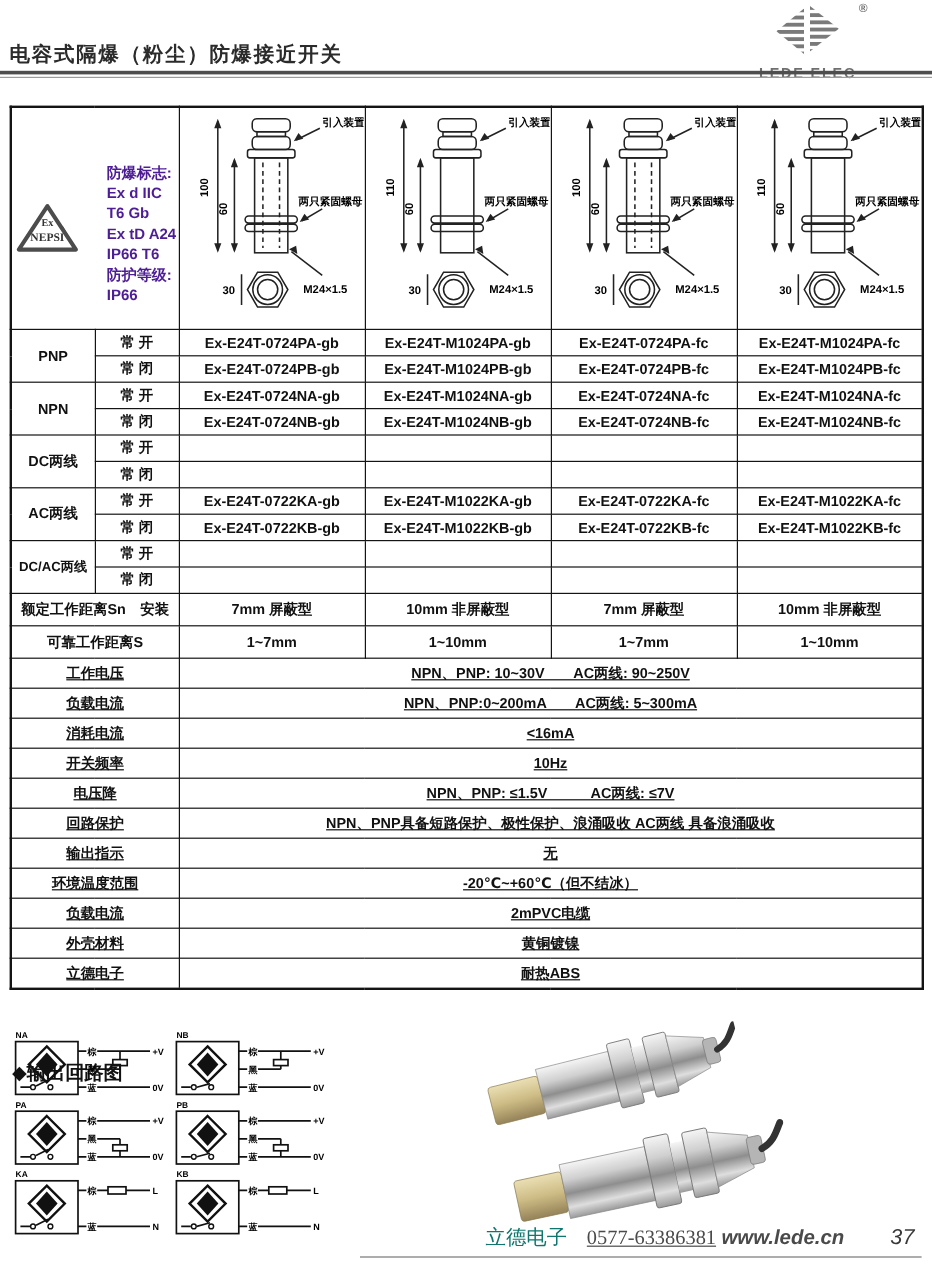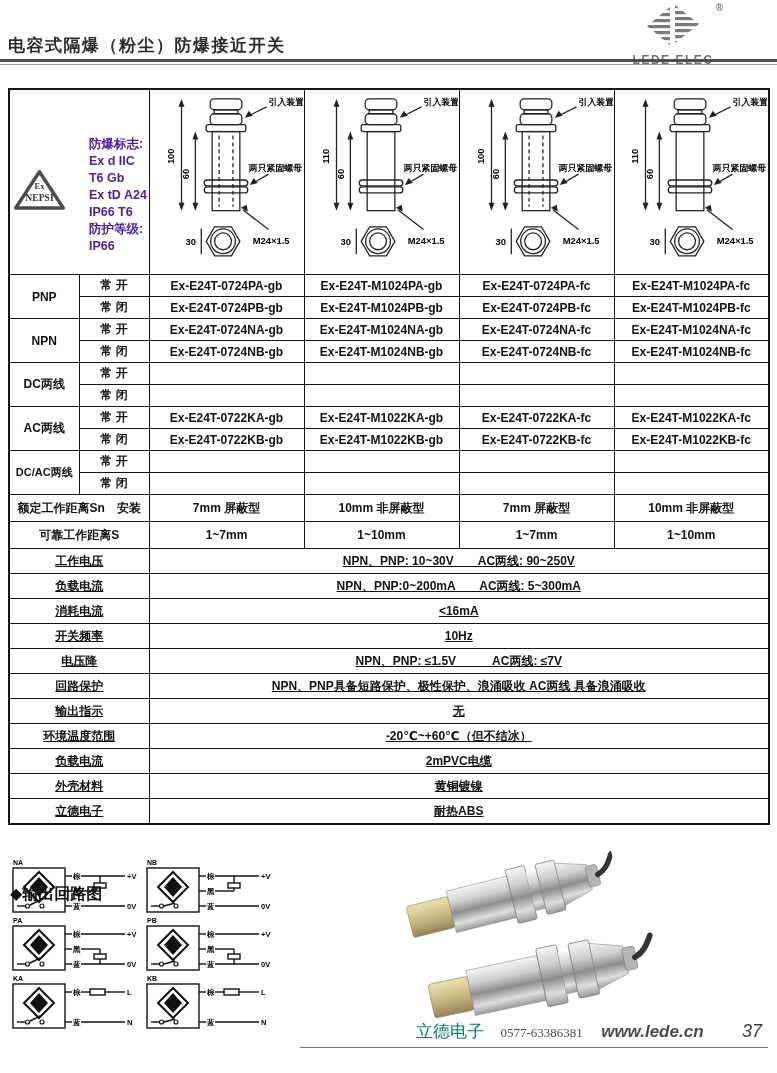--- a/index.html
+++ b/index.html
@@ -44,22 +44,22 @@
   .tlab{font-size:7.5px;font-weight:bold;}
 
   
   .photos{position:absolute;left:398px;top:842px;width:372px;height:178px;}
   .photo1{position:absolute;left:6px;top:14px;transform:rotate(-14deg);}
   .photo2{position:absolute;left:26px;top:92px;transform:rotate(-12deg);}
 
   
   .footer{position:absolute;top:1020px;left:0;width:768px;text-align:right;white-space:nowrap;}
   .f-co{font-family:"Liberation Serif","DejaVu Serif",serif;font-size:17px;color:#0f766e;}
-  .f-ph{font-family:"Liberation Serif","DejaVu Serif",serif;font-size:13px;color:#4a4a4a;margin-left:12px;}
-  .f-web{font-size:17px;font-weight:bold;font-style:italic;color:#4a4a4a;margin-left:14px;}
+  .f-ph{font-family:"Liberation Serif","DejaVu Serif",serif;font-size:17px;color:#4a4a4a;margin-left:12px;text-decoration:underline;}
+  .f-web{font-size:17px;font-weight:bold;font-style:italic;color:#4a4a4a;}
   .f-pg{font-family:Liberation Sans, sans-serif;font-style:italic;font-size:18px;
         color:#3a3a3a;margin-left:34px;margin-right:6px;}
   .footer-line{position:absolute;top:1047px;left:300px;width:468px;height:1px;background:#777;}
 </style>
 </head>
 <body>
 
 <div class="page">
 
   <div class="page-title">电容式隔爆（粉尘）防爆接近开关</div>

